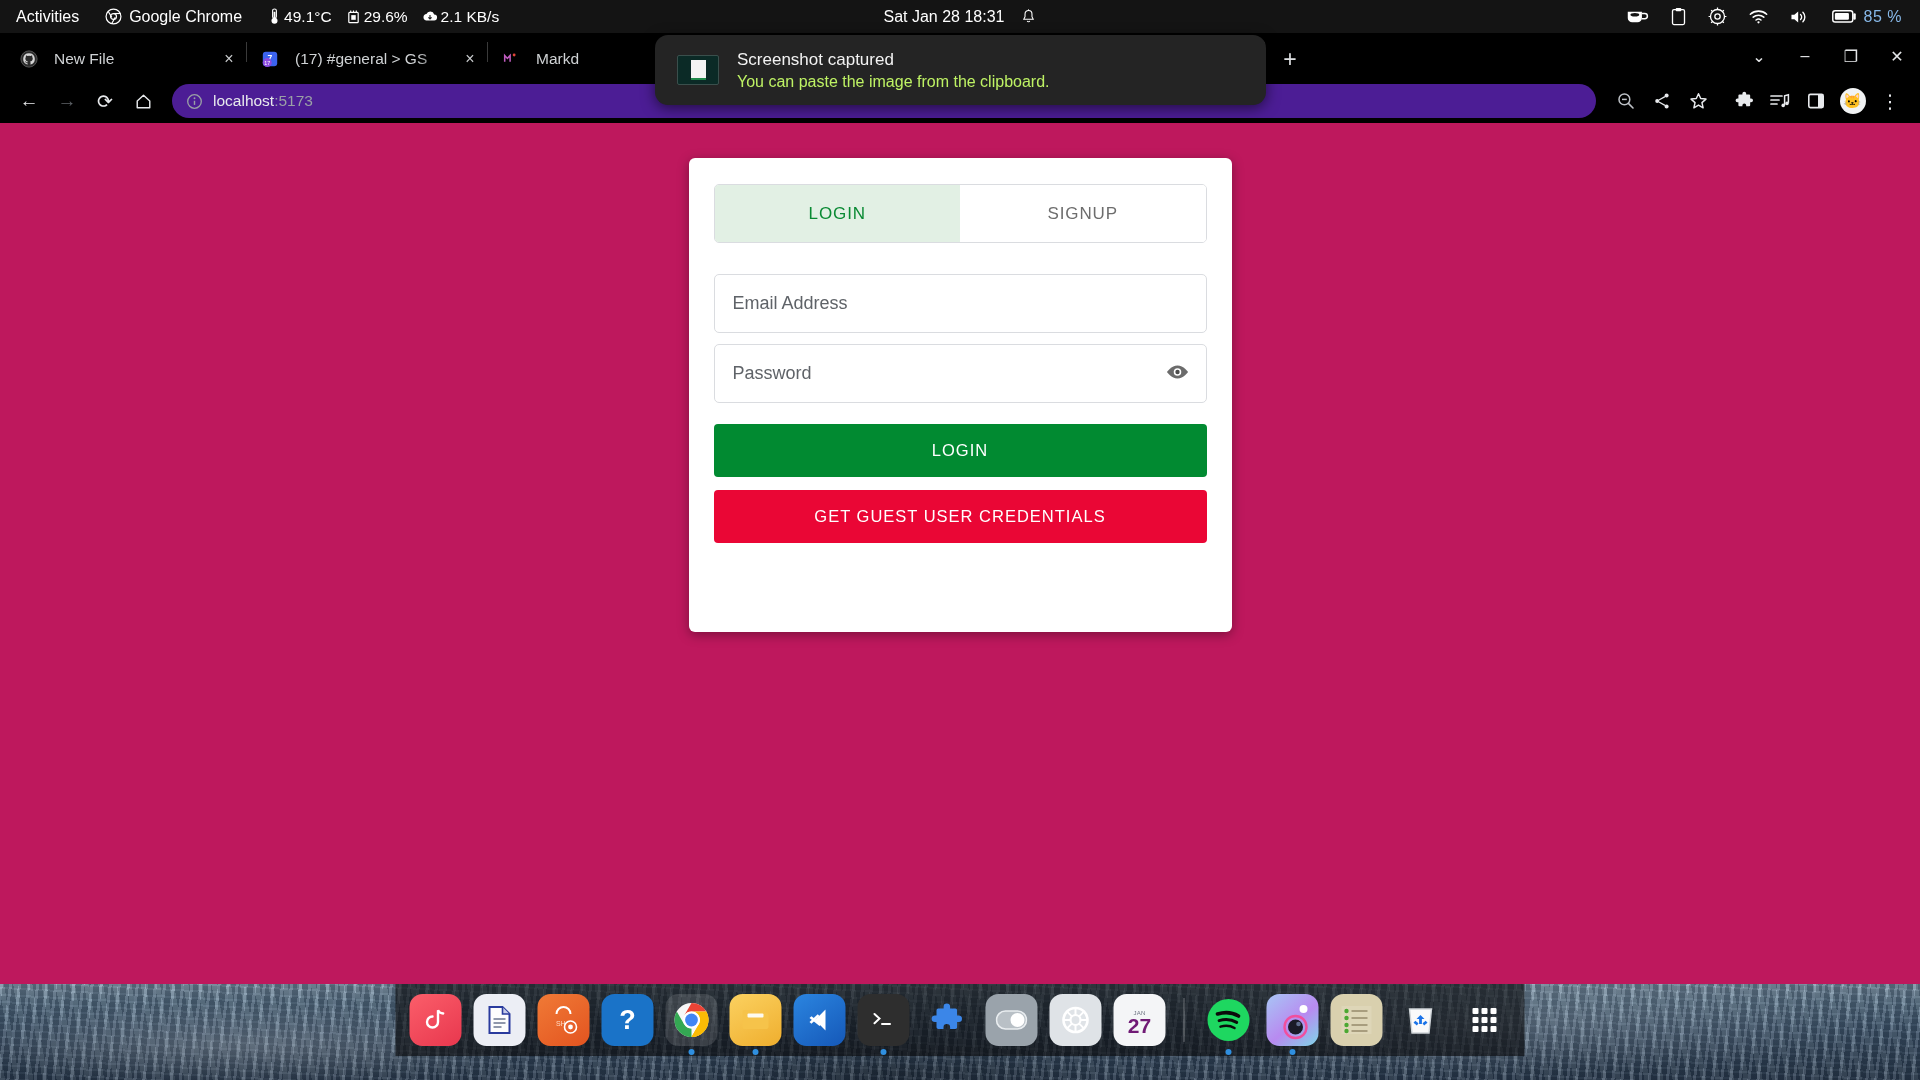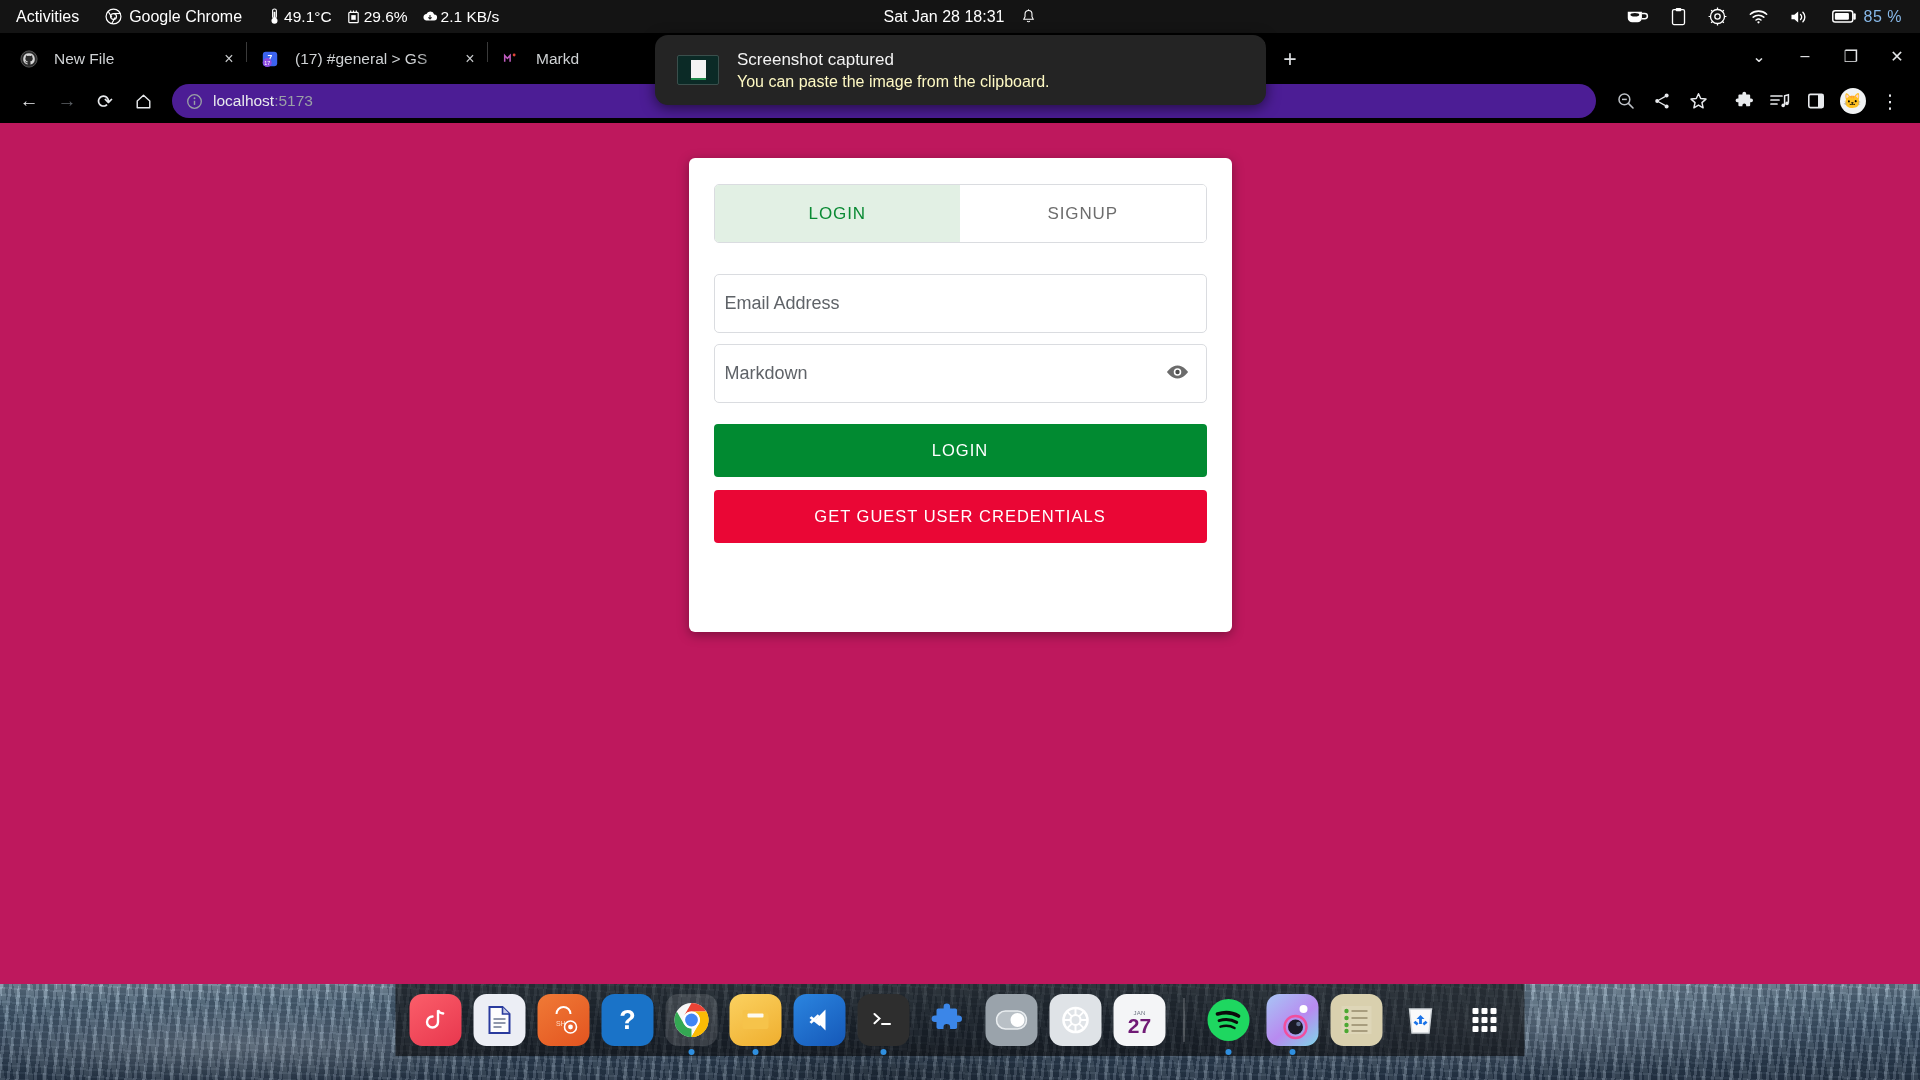--- a/index.html
+++ b/index.html
@@ -133,21 +133,21 @@
   }
   .auth-tab {
     flex: 1 1 50%; display: flex; align-items: center; justify-content: center;
     font-size: 17px; letter-spacing: .9px; color: #6d6d6d; background: #fff;
   }
   .auth-tab.active { background: #e2f0e4; color: #0a8a33; }
   .fields { margin-top: 31px; display: flex; flex-direction: column; gap: 11px; }
   .field {
     position: relative; height: 59px;
     border: 1px solid #dadce0; border-radius: 5px;
-    display: flex; align-items: center; padding: 0 10px;
+    display: flex; align-items: center; padding: 0 18px;
     background: #fff;
   }
   .field-ph { font-size: 18px; color: #5f6368; }
   .eye { position: absolute; right: 16px; top: 50%; transform: translateY(-50%); }
   .btn {
     height: 53px; border-radius: 4px; border: none;
     display: flex; align-items: center; justify-content: center;
     color: #fff; font-size: 16.5px; letter-spacing: 1px;
     font-family: "Liberation Sans", sans-serif;
   }
@@ -170,21 +170,21 @@
     background: #0b2a26; border: 1px solid #3a4f4c;
     display: flex; align-items: center; justify-content: center;
     flex: 0 0 auto;
   }
   .notif-thumb i {
     display: block; width: 15px; height: 20px; background: #f4f4f4;
     border-bottom: 2px solid #1f8a4a;
   }
   .notif-txt { display: flex; flex-direction: column; gap: 3px; }
   .notif-title { font-size: 17px; color: #f2f2f2; }
-  .notif-body  { font-size: 16px; color: #fef9c3; }
+  .notif-body  { font-size: 16px; color: #bef264; }
 
   
   .desktop {
     position: absolute; top: 984px; left: 0;
     width: 1920px; height: 96px;
     background:
       linear-gradient(180deg, #7d96ab 0%, #5f7b92 18%, #47617a 45%, #3b5168 72%, #2f4257 100%);
     overflow: hidden;
     z-index: 10;
   }
@@ -466,21 +466,21 @@
       <div class="tabs">
         <div class="auth-tab active">LOGIN</div>
         <div class="auth-tab">SIGNUP</div>
       </div>
 
       <div class="fields">
         <div class="field">
           <span class="field-ph">Email Address</span>
         </div>
         <div class="field">
-          <span class="field-ph">Markdown</span>
+          <span class="field-ph">Password</span>
           <span class="eye">
             <svg width="25" height="17" viewBox="0 0 26 18">
               <path d="M13 2C6.6 2 1.8 9 1.8 9S6.6 16 13 16s11.2-7 11.2-7S19.4 2 13 2z" fill="#6b6b6b"></path>
               <circle cx="13" cy="9" r="4" fill="#ffffff"></circle>
               <circle cx="13" cy="9" r="2.3" fill="#4d4d4d"></circle>
             </svg>
           </span>
         </div>
       </div>
 

